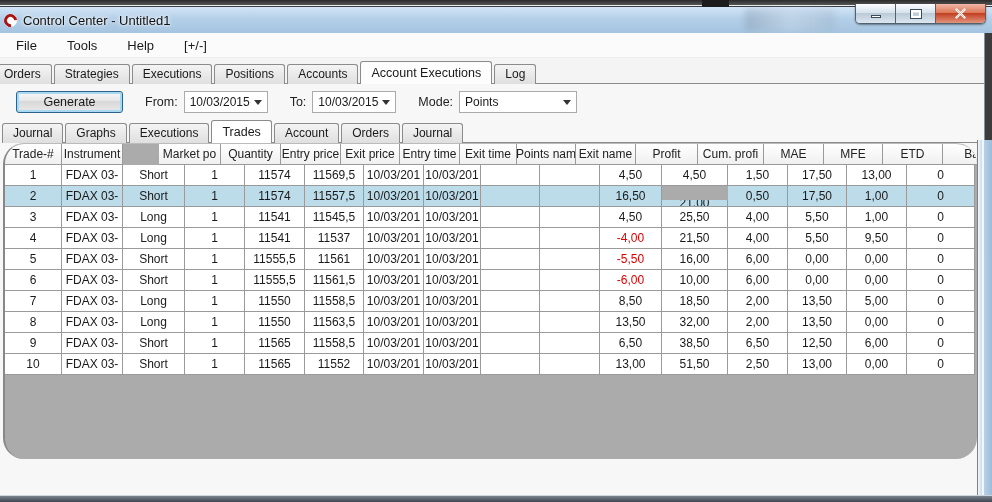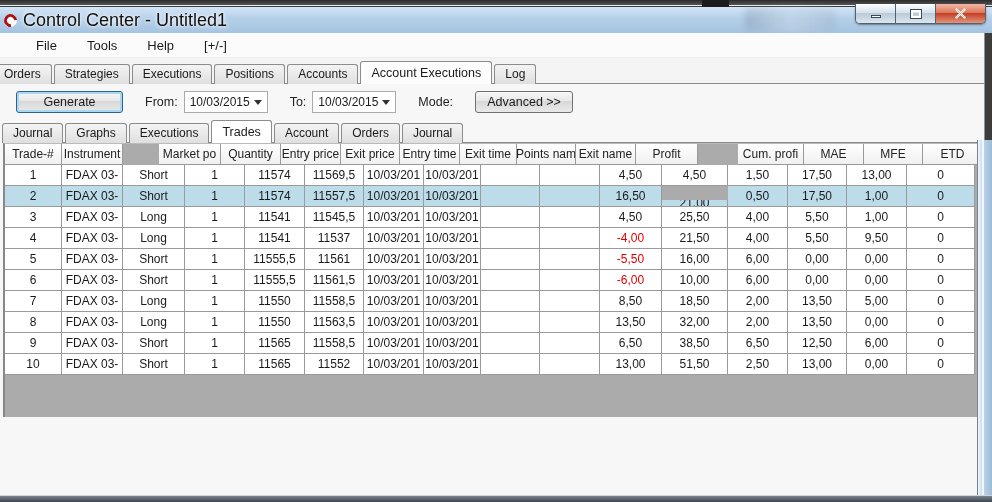--- a/index.html
+++ b/index.html
@@ -19,38 +19,38 @@
   .right-frame .inner-line { position:absolute; left:4px; top:0; width:2px; height:100%; background:#ffffff; opacity:.8; }
 
   
   .titlebar { position:absolute; left:0; top:7px; width:992px; height:26px;
     background:linear-gradient(#d3e5f7,#b4cfe8 45%,#a5c4e0); display:flex; align-items:center; }
   .titlebar .blur-blob { position:absolute; left:745px; top:2px; width:90px; height:22px;
     background:linear-gradient(90deg, rgba(120,140,160,.35), rgba(200,215,230,.5), rgba(150,170,190,.3));
     filter:blur(3px); border-radius:3px; }
   .app-icon { width:13px; height:13px; margin-left:4px; margin-right:6px;
     border:3px solid #b01010; border-radius:50%; border-right-color:transparent; transform:rotate(40deg); background:#fff; }
-  .title-text { font-size:18px; color:#111; text-shadow:0 0 3px #fff, 0 0 6px #fff; }
+  .title-text { font-size:13px; color:#111; text-shadow:0 0 3px #fff, 0 0 6px #fff; }
 
   .caption-buttons { position:absolute; top:4px; left:855px; display:flex;
     border:1px solid #50616f; border-top:none; border-radius:0 0 5px 5px; overflow:hidden; box-shadow:0 1px 2px rgba(0,0,0,.4); }
   .cap-btn { width:40px; height:19px; display:flex; align-items:center; justify-content:center;
     background:linear-gradient(#fdfeff,#d6e2ec 45%,#b9c8d6 46%,#dbe6ef); border-right:1px solid #50616f; cursor:default; }
   .cap-btn.close { width:49px; border-right:none;
     background:linear-gradient(#f0b6a6,#dd7a5a 45%,#c03a1c 46%,#e2947c); }
   .glyph-min { width:10px; height:3px; background:#fff; border:1px solid #3a4b58; margin-top:6px; }
   .glyph-max { width:10px; height:8px; border:2px solid #fff; outline:1px solid #3a4b58; background:transparent; }
   .glyph-close { width:11px; height:11px; }
 
   
   .win-body { position:absolute; left:0; top:33px; width:985px; height:462px;
     background:#f7f7f7; border-right:1px solid #87929c; }
 
   
-  .menubar { height:25px; background:#fbfbfb; display:flex; align-items:center; padding-left:24px; border-bottom:1px solid #eee; }
+  .menubar { height:25px; background:#fbfbfb; display:flex; align-items:center; padding-left:4px; border-bottom:1px solid #eee; }
   .menu-item { padding:3px 12px; margin-right:6px; font-size:13px; }
 
   
   .tabstrip { display:flex; align-items:flex-end; height:23px; padding-left:0; position:relative; background:#f4f4f4; }
   .tabstrip::after { content:""; position:absolute; left:0; right:0; bottom:0; height:1px; background:#8b8b8b; z-index:0; }
   .tab { position:relative; z-index:1; height:20px; padding:2px 10px 0; margin-right:2px;
     border:1px solid #8b8b8b; border-bottom:none; border-radius:3px 3px 0 0;
     background:linear-gradient(#f4f4f4,#dfdfdf); font-size:12px; white-space:nowrap; }
   .tab.active { height:23px; padding-top:4px; background:#fff; z-index:2; font-size:12.5px; }
   .tabstrip.main { margin-left:-7px; padding-top:2px; height:26px; }
@@ -69,22 +69,22 @@
   .field.date { width:84px; padding-left:5px; }
   .field .spacer { flex:1; }
   .cal-icon { width:12px; height:11px; margin-right:3px; }
   .arrow-down { width:0; height:0; border-left:4px solid transparent; border-right:4px solid transparent; border-top:5px solid #333; margin-right:5px; }
   .field.combo { width:118px; padding-left:5px; justify-content:space-between; }
   .checkbox-row { display:flex; align-items:center; margin-left:22px; }
   .checkbox { width:13px; height:13px; border:1px solid #8e8e8e; background:linear-gradient(#eee,#fff); margin-right:6px; }
   .checkbox-label { font-size:12.5px; }
 
   
-  .table-wrap { position:absolute; left:3px; top:110px; width:974px; height:274px;
-    background:#ababab; border-left:2px solid #888; border-top:1px solid #bbb; overflow:hidden; }
+  .table-wrap { position:absolute; left:3px; top:110px; width:974px; height:316px;
+    background:#ababab; border-left:2px solid #888; border-top:1px solid #bbb; overflow:hidden;border-radius:21px; }
   .t-row { display:flex; height:21px; }
   .t-cell { flex:none; display:flex; align-items:center; justify-content:center;
     border-right:1px solid #9a9a9a; border-bottom:1px solid #9a9a9a; background:#fff;
     font-size:12px; overflow:hidden; white-space:nowrap; }
   .t-row.header .t-cell { background:linear-gradient(#ffffff,#f0f0f0); border-bottom:1px solid #9a9a9a; color:#222; }
   .t-row.selected .t-cell { background:#bcdcea; }
   .t-cell.neg { color:#e00000; }
 
   .label { cursor:default; }
 </style>
@@ -156,22 +156,25 @@
         <span class="spacer"></span>
         <svg class="cal-icon" viewBox="0 0 12 11">
           <rect x="0.5" y="0.5" width="11" height="10" fill="#fff" stroke="#555"></rect>
           <rect x="0.5" y="0.5" width="11" height="2.5" fill="#888"></rect>
           <path d="M3.5 3 V11 M6.5 3 V11 M9.5 3 V11 M0 5.5 H12 M0 8 H12" stroke="#999" stroke-width="0.8"></path>
         </svg>
         <div class="arrow-down"></div>
       </div>
 
       <span class="tb-label label">Mode:</span>
-
-      <div class="btn advanced">Advanced &gt;&gt;</div>
+      <div class="field combo">
+        <span>Points</span>
+        <div class="arrow-down"></div>
+      </div>
+
 
     </div>
 
     <div class="tabstrip sub" id="sub-tabs">
         <div class="tab">Journal</div>
         <div class="tab">Graphs</div>
         <div class="tab">Executions</div>
         <div class="tab active">Trades</div>
         <div class="tab">Account</div>
         <div class="tab">Orders</div>
@@ -184,21 +187,21 @@
           <div class="t-cell" style="width: 61px;">Instrument</div>
           <div class="t-cell" style="width: 62px; margin-left: 36px;">Market po</div>
           <div class="t-cell" style="width: 60px;">Quantity</div>
           <div class="t-cell" style="width: 60px;">Entry price</div>
           <div class="t-cell" style="width: 59px;">Exit price</div>
           <div class="t-cell" style="width: 60px;">Entry time</div>
           <div class="t-cell" style="width: 57px;">Exit time</div>
           <div class="t-cell" style="width: 59px;">Points nam</div>
           <div class="t-cell" style="width: 60px;">Exit name</div>
           <div class="t-cell" style="width: 62px;">Profit</div>
-          <div class="t-cell" style="width: 66px; margin-left: 40px;">Cum. profi</div>
+          <div class="t-cell" style="width: 66px;">Cum. profi</div>
           <div class="t-cell" style="width: 60px;">MAE</div>
           <div class="t-cell" style="width: 59px;">MFE</div>
           <div class="t-cell" style="width: 60px;">ETD</div>
           <div class="t-cell" style="width: 68px;">Bars</div>
         </div>
         <div class="t-row">
           <div class="t-cell" style="width: 57px;">1</div>
           <div class="t-cell" style="width: 61px;">FDAX 03-</div>
           <div class="t-cell" style="width: 62px;">Short</div>
           <div class="t-cell" style="width: 60px;">1</div>

